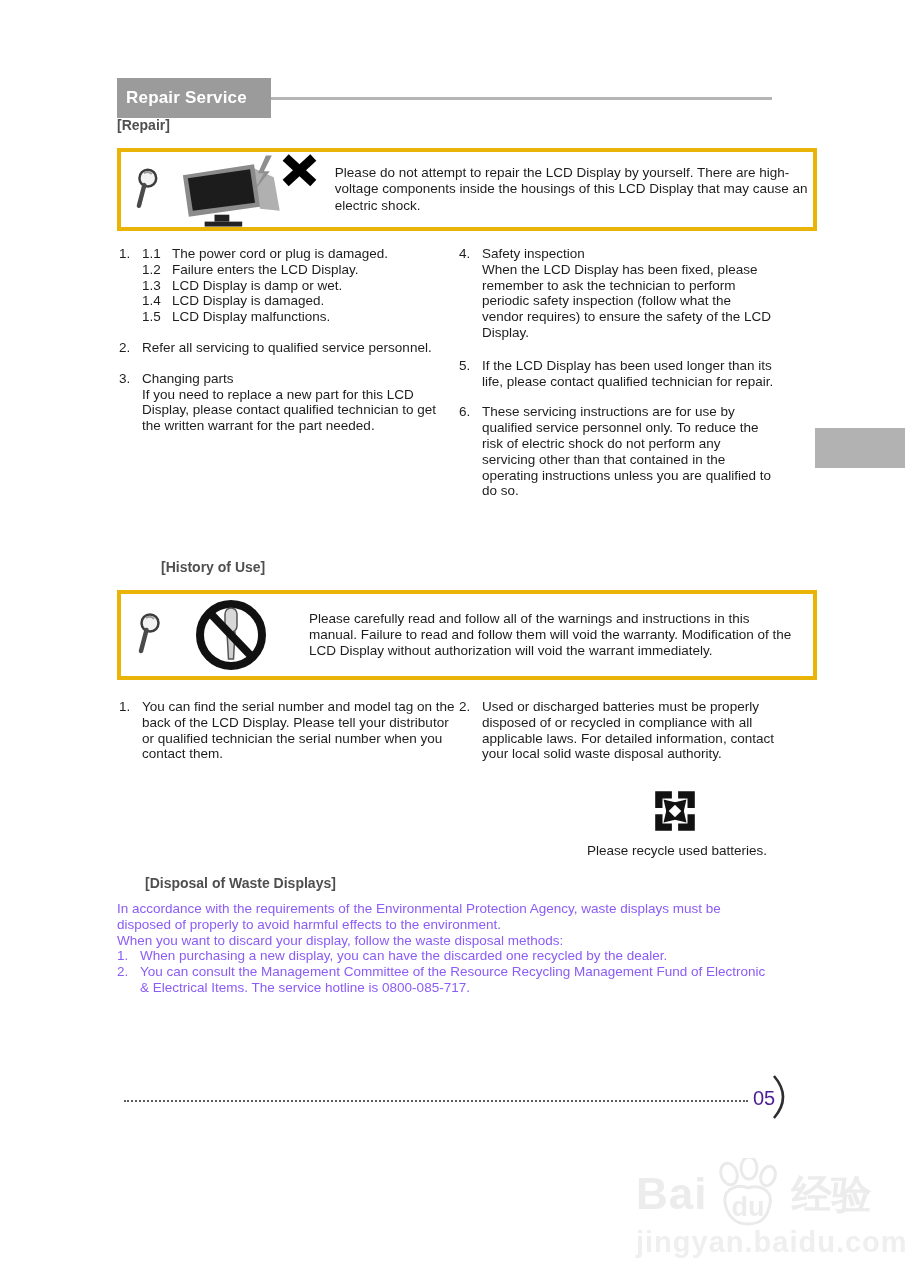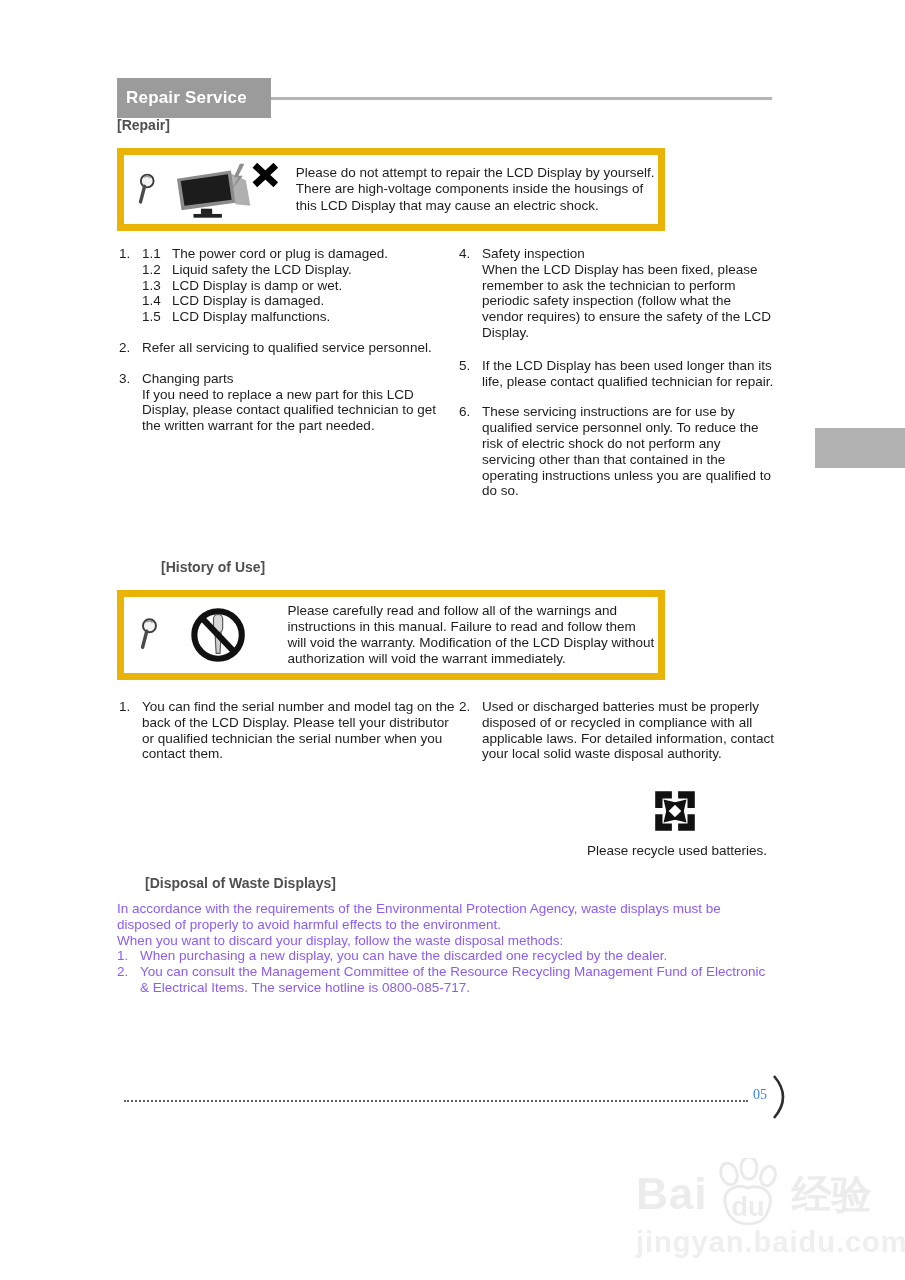--- a/index.html
+++ b/index.html
@@ -10,21 +10,21 @@
   
   .header-bar { position:absolute; left:117px; top:78px; width:154px; height:40px;
                 background:#9b9b9b; display:flex; align-items:center; }
   .header-bar span { color:#ffffff; font-weight:bold; font-size:17px; padding-left:9px; letter-spacing:.2px; }
   .header-rule { position:absolute; left:271px; top:97px; width:501px; height:3px; background:#b5b5b5; }
 
   
   .sec-label { position:absolute; left:117px; font-size:14px; font-weight:bold; color:#4f4f4f; }
 
   
-  .warnbox { position:absolute; left:117px; width:548px; border:7px solid #eab308;
+  .warnbox { position:absolute; left:117px; width:700px; border:4px solid #eab308;
              display:flex; align-items:center; background:#fff; }
   .warnbox .wtext { font-size:13.5px; line-height:16.2px; color:#1d1d1d; width:484px; }
 
   
   .col { position:absolute; font-size:13.5px; line-height:15.8px; color:#1d1d1d; }
   .item { display:flex; }
   .item + .item { margin-top:15px; }
   .num { flex:0 0 23px; }
   .txt { flex:1; white-space:pre-line; }
   .sub { display:flex; }
@@ -37,21 +37,21 @@
 
   
   .disposal-body { position:absolute; left:117px; top:901px; width:658px;
                    font-size:13.5px; line-height:15.8px; color:#8b5cf6; }
   .disposal-body .intro { white-space:pre-line; }
   .disposal-body .item + .item { margin-top:0; }
 
   
   .footer-line { position:absolute; left:124px; top:1100px; width:624px; height:0;
                  border-top:2px dotted #5d5d5d; }
-  .footer-num { position:absolute; left:753px; top:1087px; font-size:14px; color:#3b82f6;font-family:Liberation Serif, serif; }
+  .footer-num { position:absolute; left:753px; top:1087px; font-size:20px; color:#4c1d95; }
   .footer-paren { position:absolute; left:770px; top:1074px; }
 
   
   .side-tab { position:absolute; left:815px; top:428px; width:90px; height:40px; background:#b2b2b2; }
 
   
   .watermark { position:absolute; left:636px; top:1158px; width:270px; color:#ececec; }
   .wm-row { display:flex; align-items:center; }
   .wm-bai { font-size:44px; font-weight:bold; letter-spacing:1px; }
   .wm-paw { position:relative; width:78px; height:72px; margin-left:2px; }
@@ -95,21 +95,21 @@
   <div class="col" style="left:119px; top:246px; width:331px;">
     <div class="item">
       <span class="num">1.</span>
       <div class="txt-block" style="flex:1;">
         <div class="sub">
             <span class="subnum">1.1</span>
             <span>The power cord or plug is damaged.</span>
           </div>
         <div class="sub">
             <span class="subnum">1.2</span>
-            <span>Liquid safety the LCD Display.</span>
+            <span>Failure enters the LCD Display.</span>
           </div>
         <div class="sub">
             <span class="subnum">1.3</span>
             <span>LCD Display is damp or wet.</span>
           </div>
         <div class="sub">
             <span class="subnum">1.4</span>
             <span>LCD Display is damaged.</span>
           </div>
         <div class="sub">

